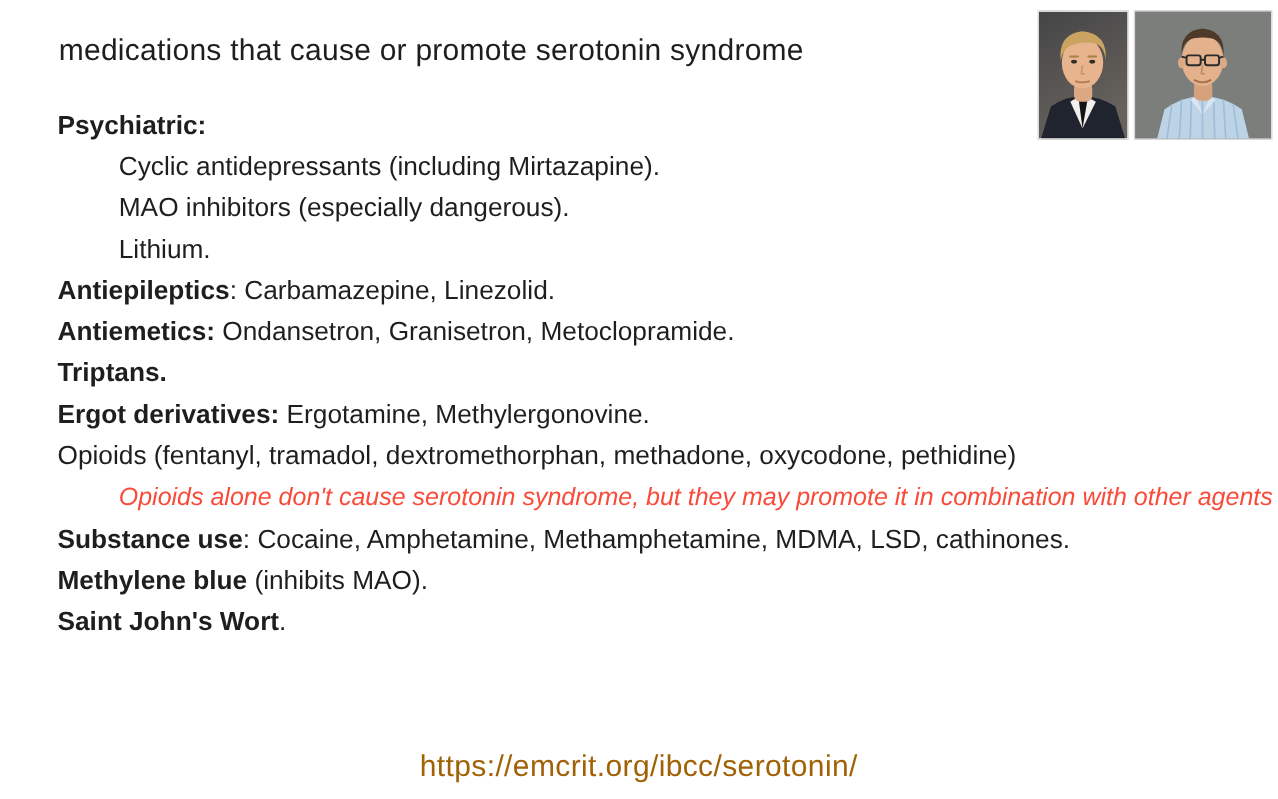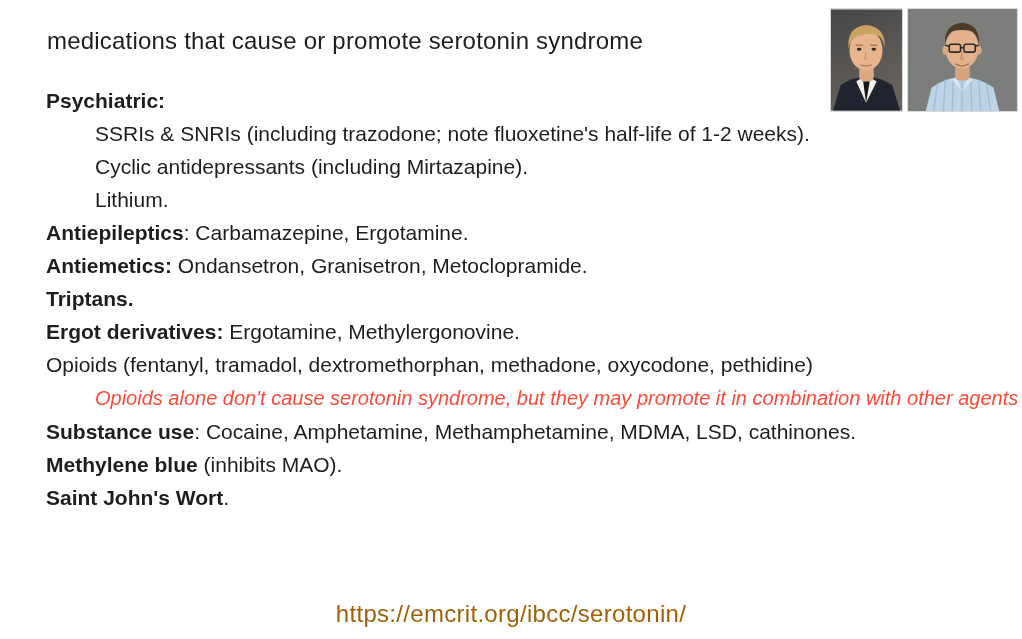--- a/index.html
+++ b/index.html
@@ -125,24 +125,24 @@
         <path d="M68.5 38 L72 37"></path>
       </g>
 
       <path d="M55 44 L54 51 L57 51" fill="none" stroke="#bd8a64" stroke-width="1.2"></path>
       <path d="M48 56 Q55 60 62 56" fill="none" stroke="#a9704e" stroke-width="1.5"></path>
     </svg>
   </div>
 
   <div class="content">
     <div class="line"><span class="b">Psychiatric:</span></div>
-    <div class="line indent"><span>SSRIs &amp; SNRIs (including trazodone; note fluoxetine's half-life of 1-2 weeks).</span></div>
     <div class="line indent"><span>Cyclic antidepressants (including Mirtazapine).</span></div>
+    <div class="line indent"><span>MAO inhibitors (especially dangerous).</span></div>
     <div class="line indent"><span>Lithium.</span></div>
-    <div class="line"><span class="b">Antiepileptics</span><span>: Carbamazepine, Ergotamine.</span></div>
+    <div class="line"><span class="b">Antiepileptics</span><span>: Carbamazepine, Linezolid.</span></div>
     <div class="line"><span class="b">Antiemetics:</span><span> Ondansetron, Granisetron, Metoclopramide.</span></div>
     <div class="line"><span class="b">Triptans.</span></div>
     <div class="line"><span class="b">Ergot derivatives:</span><span> Ergotamine, Methylergonovine.</span></div>
     <div class="line"><span>Opioids (fentanyl, tramadol, dextromethorphan, methadone, oxycodone, pethidine)</span></div>
     <div class="line indent"><span class="red-note">Opioids alone don't cause serotonin syndrome, but they may promote it in combination with other agents</span></div>
     <div class="line"><span class="b">Substance use</span><span>: Cocaine, Amphetamine, Methamphetamine, MDMA, LSD, cathinones.</span></div>
     <div class="line"><span class="b">Methylene blue</span><span> (inhibits MAO).</span></div>
     <div class="line"><span class="b">Saint John's Wort</span><span>.</span></div>
   </div>
 

